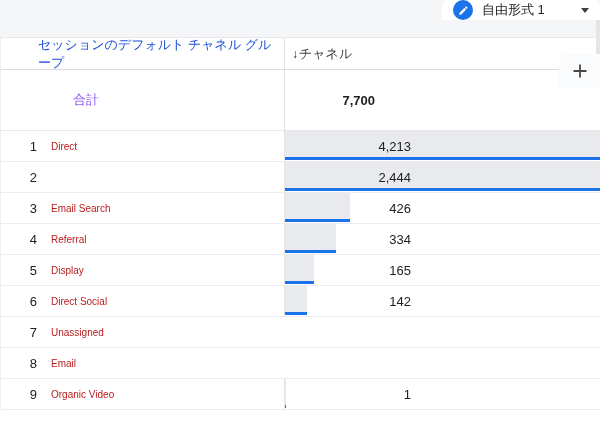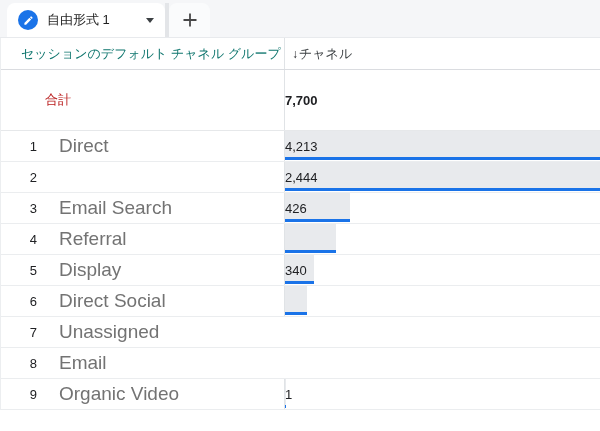--- a/index.html
+++ b/index.html
@@ -6,21 +6,21 @@
   body{
     width:600px;height:431px;overflow:hidden;background:#ffffff;
     font-family:"Liberation Sans","DejaVu Sans",sans-serif;
     -webkit-font-smoothing:antialiased;
   }
   .app{width:600px;height:431px;position:relative;}
 
   
   .tabstrip{
     height:38px;background:#f5f6f8;border-bottom:1px solid #e8eaed;
-    display:flex;align-items:flex-end;padding-left:7px;box-sizing:border-box;
+    display:flex;align-items:flex-end;padding-left:7px;box-sizing:border-box;flex-direction:column;
   }
   .tab{
     height:34px;width:158px;background:#ffffff;border-radius:8px 8px 0 0;
     display:flex;align-items:center;padding:0 11px;box-sizing:border-box;cursor:pointer;
   }
   .tab-icon-circle{
     width:20px;height:20px;border-radius:50%;background:#1a73e8;flex:0 0 auto;
     display:flex;align-items:center;justify-content:center;
   }
   .tab-icon-circle svg{width:11px;height:11px;fill:#ffffff;}
@@ -39,38 +39,38 @@
 
   
   .content{border-left:1px solid #eceef0;box-sizing:border-box;}
   .row{display:flex;box-sizing:border-box;}
   .dim-col{width:283px;box-sizing:border-box;flex:0 0 auto;}
   .met-col{
     width:317px;flex:0 0 auto;border-left:1px solid #e0e3e6;box-sizing:border-box;
     position:relative;overflow:hidden;
   }
   .thead{height:32px;border-bottom:1px solid #dadce0;align-items:center;}
-  .thead .dim-col{padding-left:20px;font-size:13px;color:#0f766e;cursor:pointer;}
+  .thead .dim-col{padding-left:37px;font-size:13px;color:#1d4ed8;cursor:pointer;}
   .thead .met-col{
     height:100%;display:flex;align-items:center;padding-left:7px;
     font-size:13px;color:#3c4043;cursor:pointer;
   }
   .sort-arrow{font-size:12px;margin-right:1px;color:#202124;}
 
   .totals{height:61px;border-bottom:1px solid #e6e8ea;align-items:center;}
-  .total-label{padding-left:44px;font-size:13px;color:#b91c1c;}
+  .total-label{padding-left:72px;font-size:13px;color:#8b5cf6;}
   .totals .met-col{height:100%;display:flex;align-items:center;}
-  .num{display:block;width:90px;text-align:left;font-size:13px;color:#202124;position:relative;z-index:1;}
+  .num{display:block;width:90px;text-align:right;font-size:13px;color:#202124;position:relative;z-index:1;}
   .total-num{font-weight:700;}
 
   .data-row{height:31px;border-bottom:1px solid #ebedef;align-items:center;}
   .rank{width:36px;text-align:right;font-size:13px;color:#202124;flex:0 0 auto;}
-  .channel{margin-left:22px;font-size:19px;color:#737373;white-space:nowrap;}
+  .channel{margin-left:14px;font-size:10px;color:#b91c1c;white-space:nowrap;}
   .data-row .dim-col{display:flex;align-items:center;height:100%;}
-  .data-row .met-col{height:100%;display:flex;align-items:center;}
+  .data-row .met-col{height:100%;display:flex;align-items:center;padding-left:36px;}
   .bar{position:absolute;left:0;top:0;bottom:1px;display:flex;flex-direction:column;}
   .bar-track{flex:1 1 auto;background:#e8eaed;}
   .bar-line{height:3px;flex:0 0 auto;background:#1a73e8;}
 </style>
 </head>
 <body>
 
 <div class="app">
 
   <div class="tabstrip">
@@ -150,45 +150,47 @@
         <div class="row data-row">
     <div class="dim-col">
       <span class="rank">4</span>
       <span class="channel">Referral</span>
     </div>
     <div class="met-col">
       <span class="bar" style="width: 51.1354px;">
         <span class="bar-track"></span>
         <span class="bar-line"></span>
       </span>
+      <span class="num">334</span>
     </div>
   </div>
         <div class="row data-row">
     <div class="dim-col">
       <span class="rank">5</span>
       <span class="channel">Display</span>
     </div>
     <div class="met-col">
       <span class="bar" style="width: 28.9359px;">
         <span class="bar-track"></span>
         <span class="bar-line"></span>
       </span>
-      <span class="num">340</span>
+      <span class="num">165</span>
     </div>
   </div>
         <div class="row data-row">
     <div class="dim-col">
       <span class="rank">6</span>
       <span class="channel">Direct Social</span>
     </div>
     <div class="met-col">
       <span class="bar" style="width: 21.7402px;">
         <span class="bar-track"></span>
         <span class="bar-line"></span>
       </span>
+      <span class="num">142</span>
     </div>
   </div>
         <div class="row data-row">
     <div class="dim-col">
       <span class="rank">7</span>
       <span class="channel">Unassigned</span>
     </div>
   </div>
         <div class="row data-row">
     <div class="dim-col">

